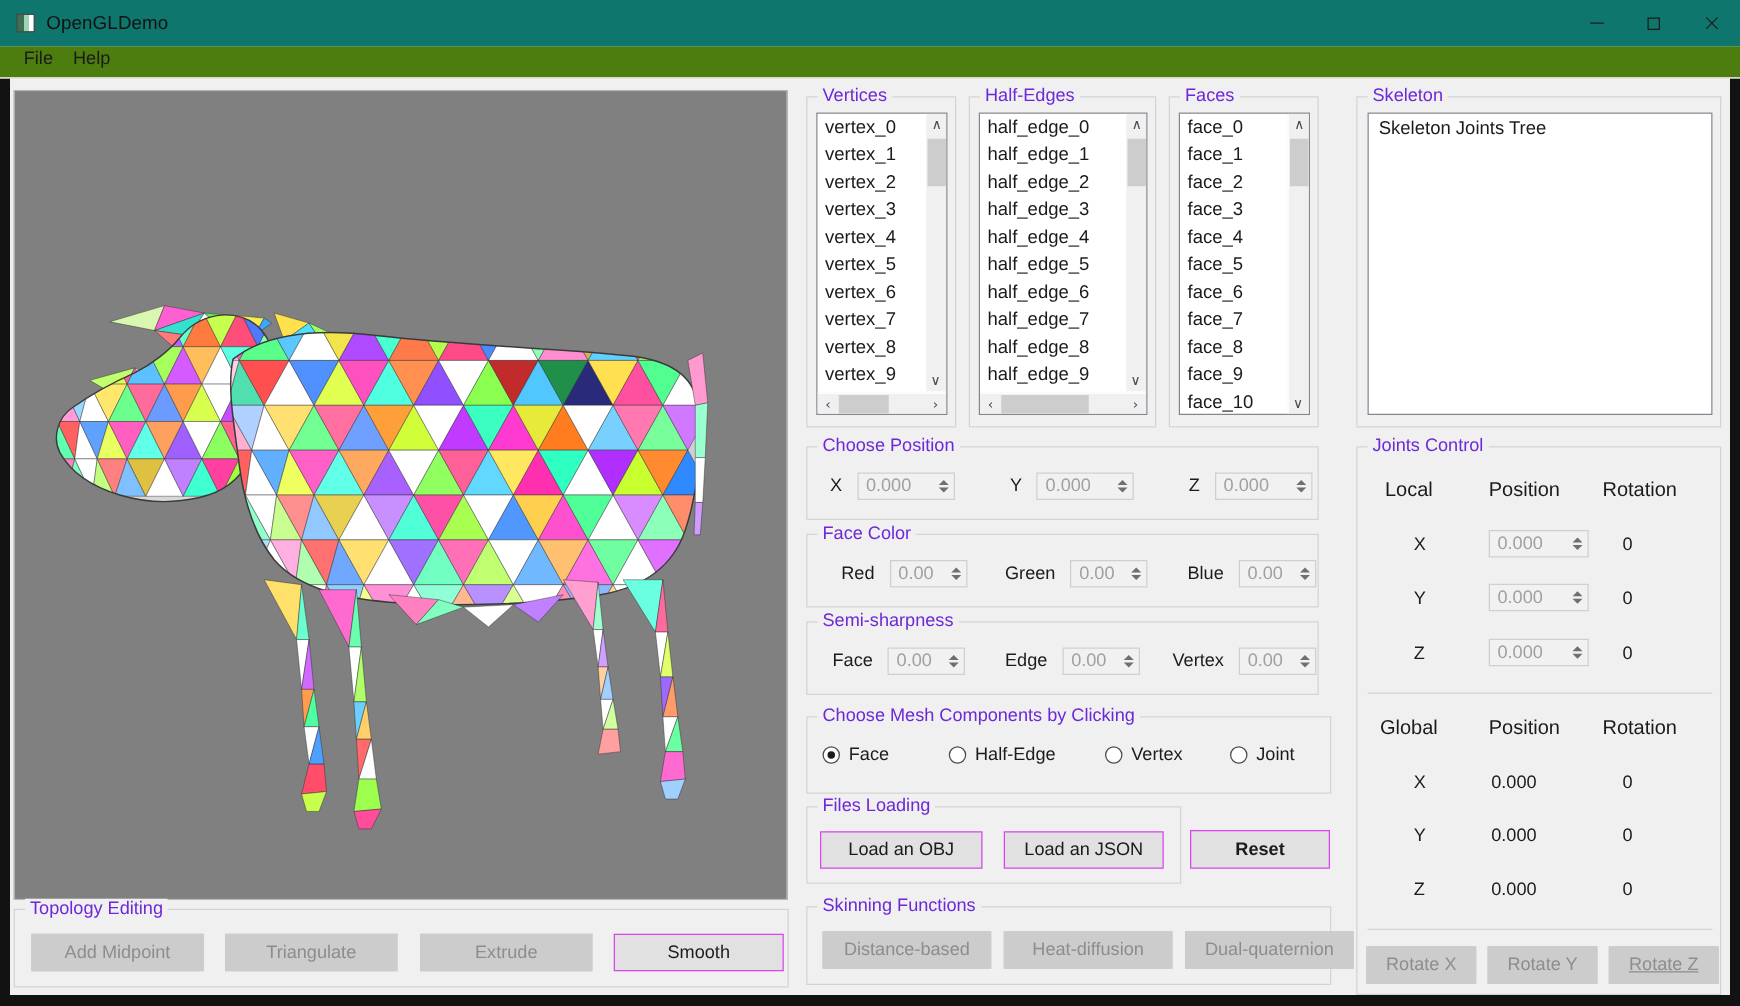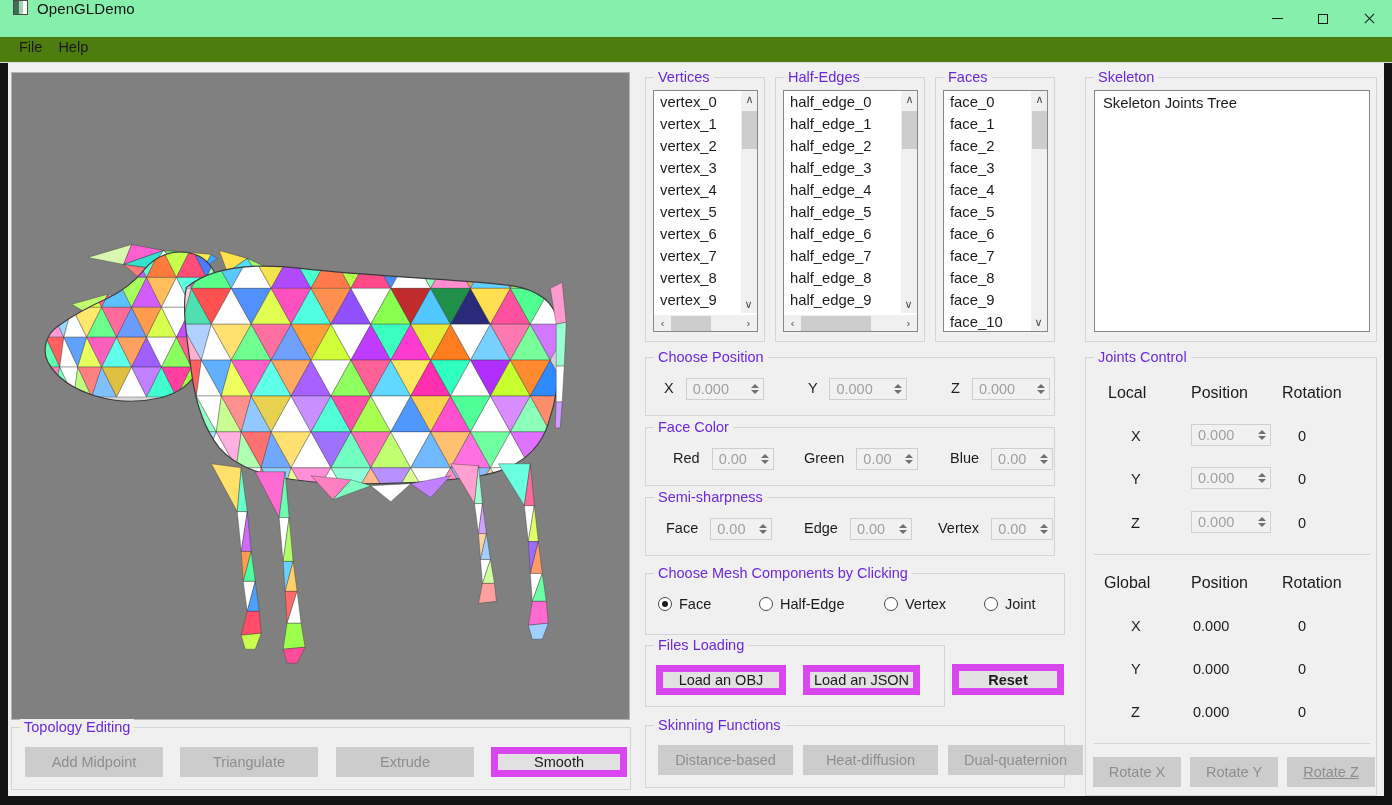--- a/index.html
+++ b/index.html
@@ -10,22 +10,22 @@
     font-family:"Liberation Sans", sans-serif;
     font-size:14.5px;
     color:#1b1b1b;
     overflow:hidden;
     position:relative;
   }
 
   
   #titlebar {
     height:37px; width:100%;
-    background:#86efac;
-    display:flex; 
+    background:#0f766e;
+    display:flex; align-items:center;
     position:relative;
     border-bottom:none;
   }
   #app-icon {
     width:15px; height:15px;
     margin-left:13px; margin-right:9px;
     border:1px solid #4a4a4a;
     background:linear-gradient(90deg,#3f6f52 0 38%, #9fd3b4 38% 70%, #ffffff 70% 100%);
     flex:0 0 auto;
   }
@@ -194,21 +194,21 @@
   .radio.on::after {
     content:""; position:absolute;
     left:3px; top:3px; width:6px; height:6px;
     border-radius:50%; background:#1b1b1b;
   }
 
   
   .btn {
     display:inline-flex; align-items:center; justify-content:center;
     height:30px;
-    border:7px solid #d946ef;
+    border:1px solid #d946ef;
     background:#e1e1e1;
     font-size:14.5px; color:#1b1b1b;
     user-select:none;
   }
   .btn.bold { font-weight:bold; }
   .btn.disabled {
     background:#cccccc; border-color:#cccccc; color:#8d8d8d;
   }
 
   
@@ -840,21 +840,21 @@
     </div>
     <div class="radio-wrap abs" style="left:338px; top:22px;">
       <span class="radio"></span>
       <span class="fld-label">Joint</span>
     </div>
   </div>
 
   <div class="gb" style="left:645px; top:582px; width:300px; height:62px;">
     <div class="gb-title">Files Loading</div>
     <div class="btn abs" style="left:10px; top:19px; width:130px;">Load an OBJ</div>
-    <div class="btn abs" style="left:157px; top:19px; width:117px;">Load an JSON</div>
+    <div class="btn abs" style="left:157px; top:19px; width:128px;">Load an JSON</div>
   </div>
 
   <div class="btn bold abs" style="left:952px; top:601px; width:112px; height:31px;">Reset</div>
 
   <div class="gb" style="left:645px; top:662px; width:420px; height:63px;">
     <div class="gb-title">Skinning Functions</div>
     <div class="btn disabled abs" style="left:12px; top:19px; width:135px;">Distance-based</div>
     <div class="btn disabled abs" style="left:157px; top:19px; width:135px;">Heat-diffusion</div>
     <div class="btn disabled abs" style="left:302px; top:19px; width:135px;">Dual-quaternion</div>
   </div>

